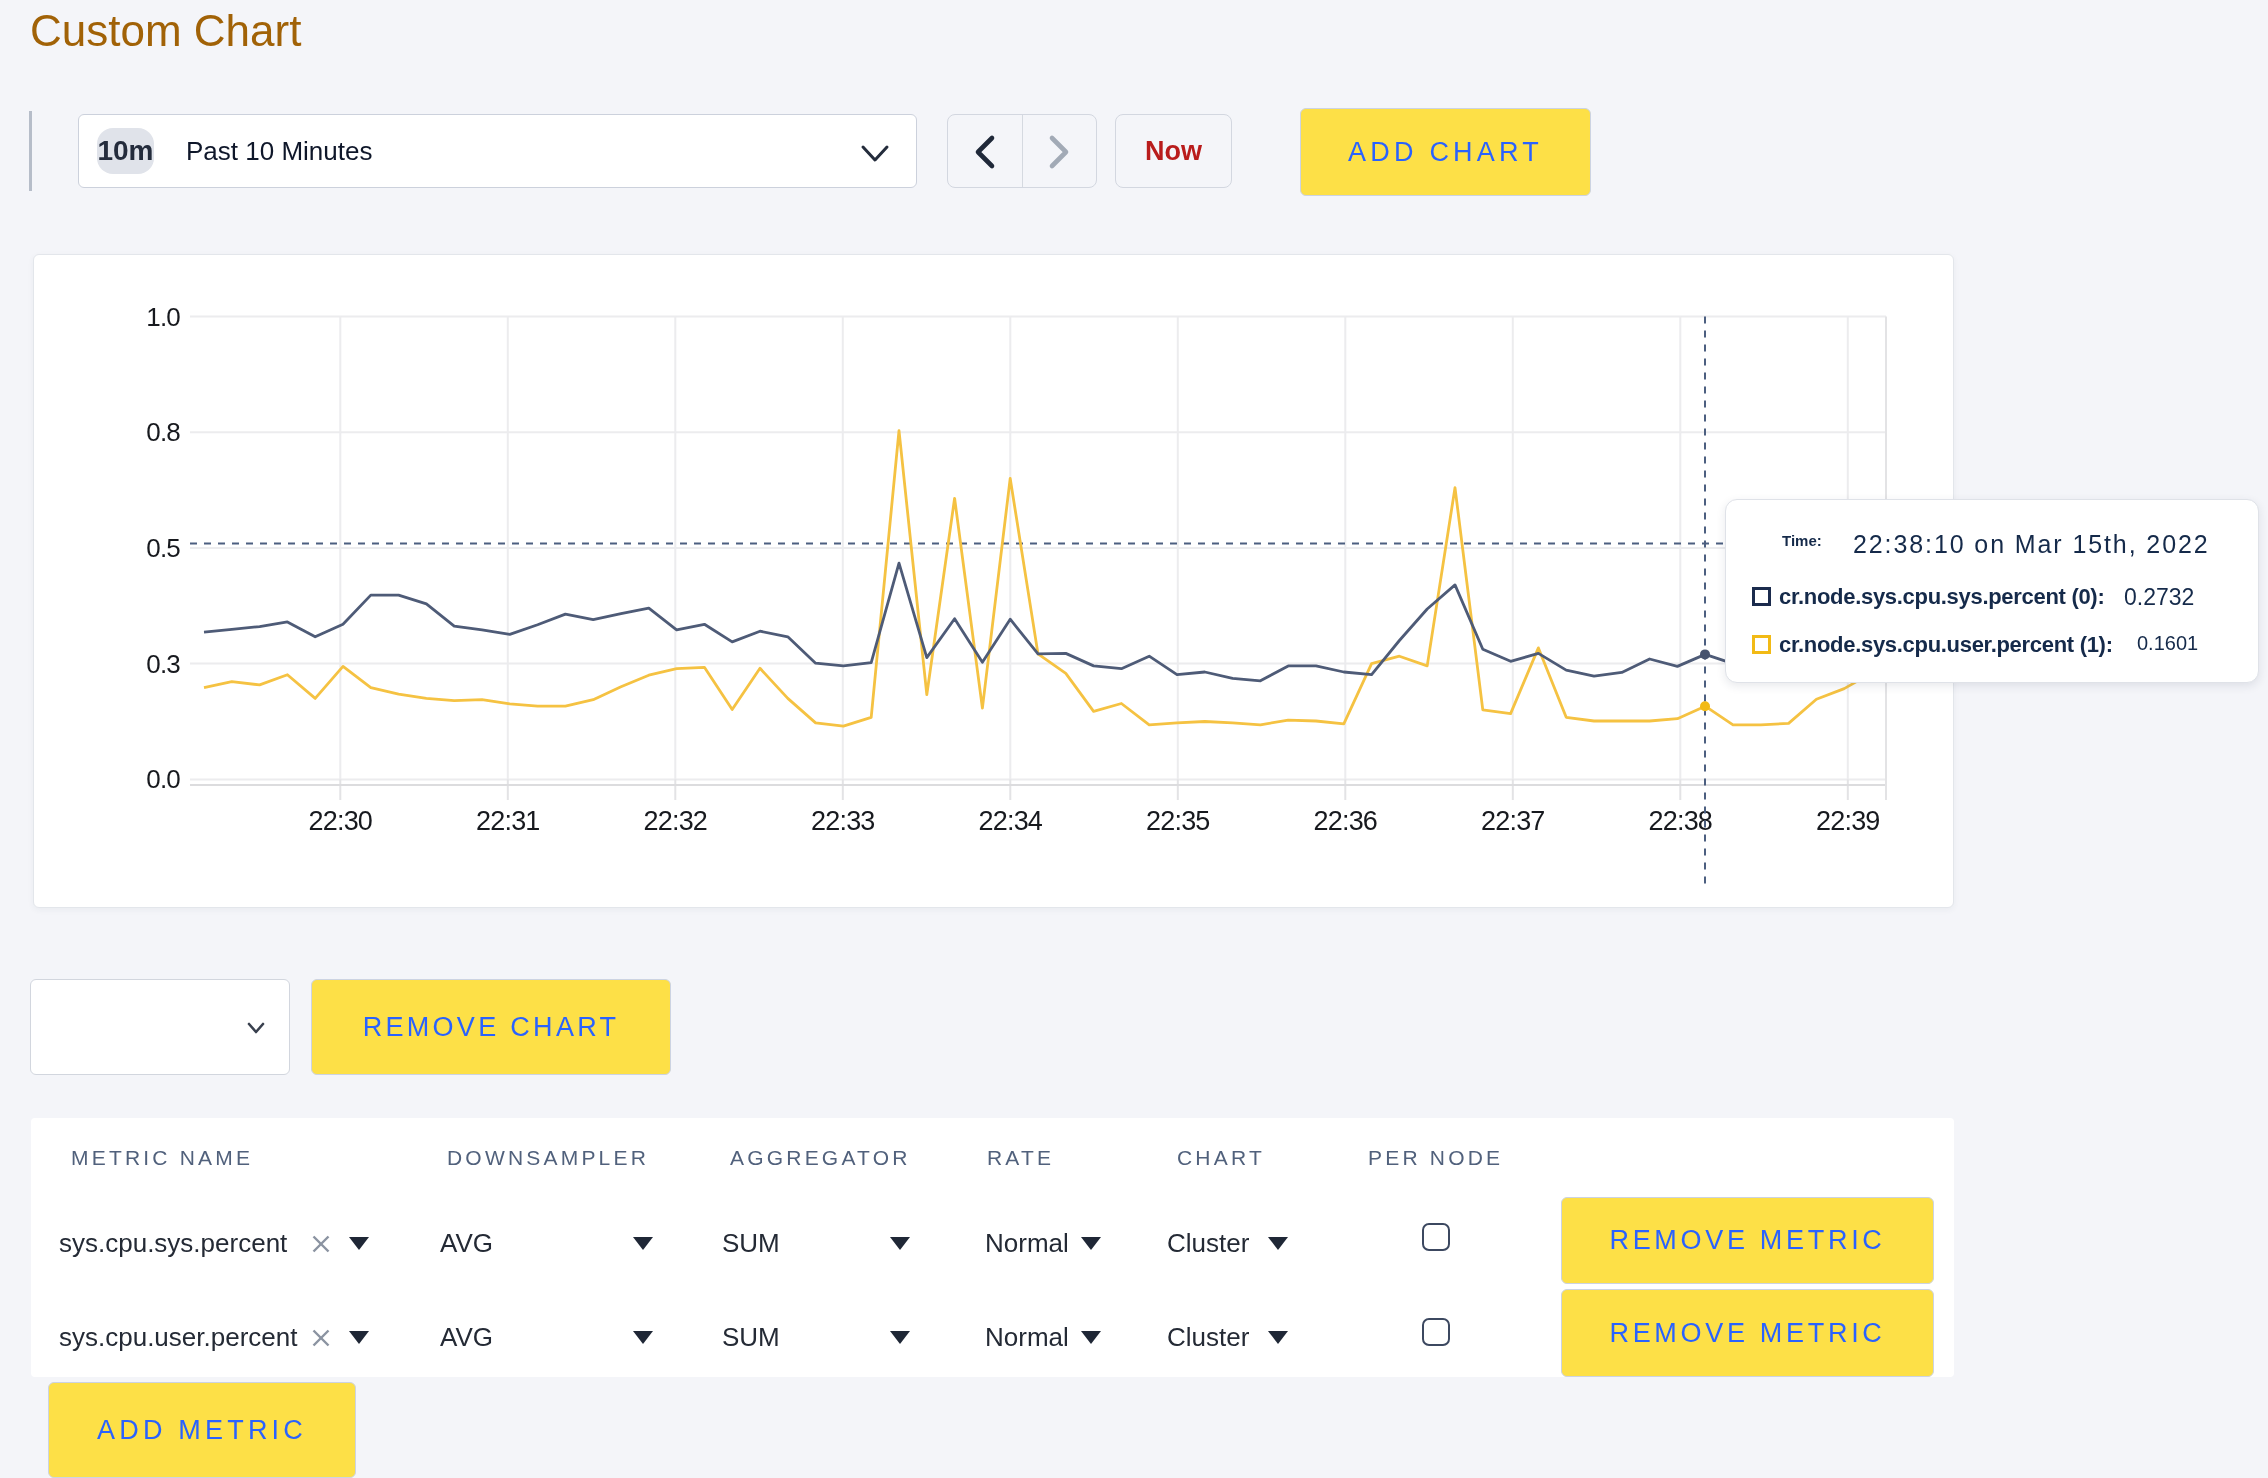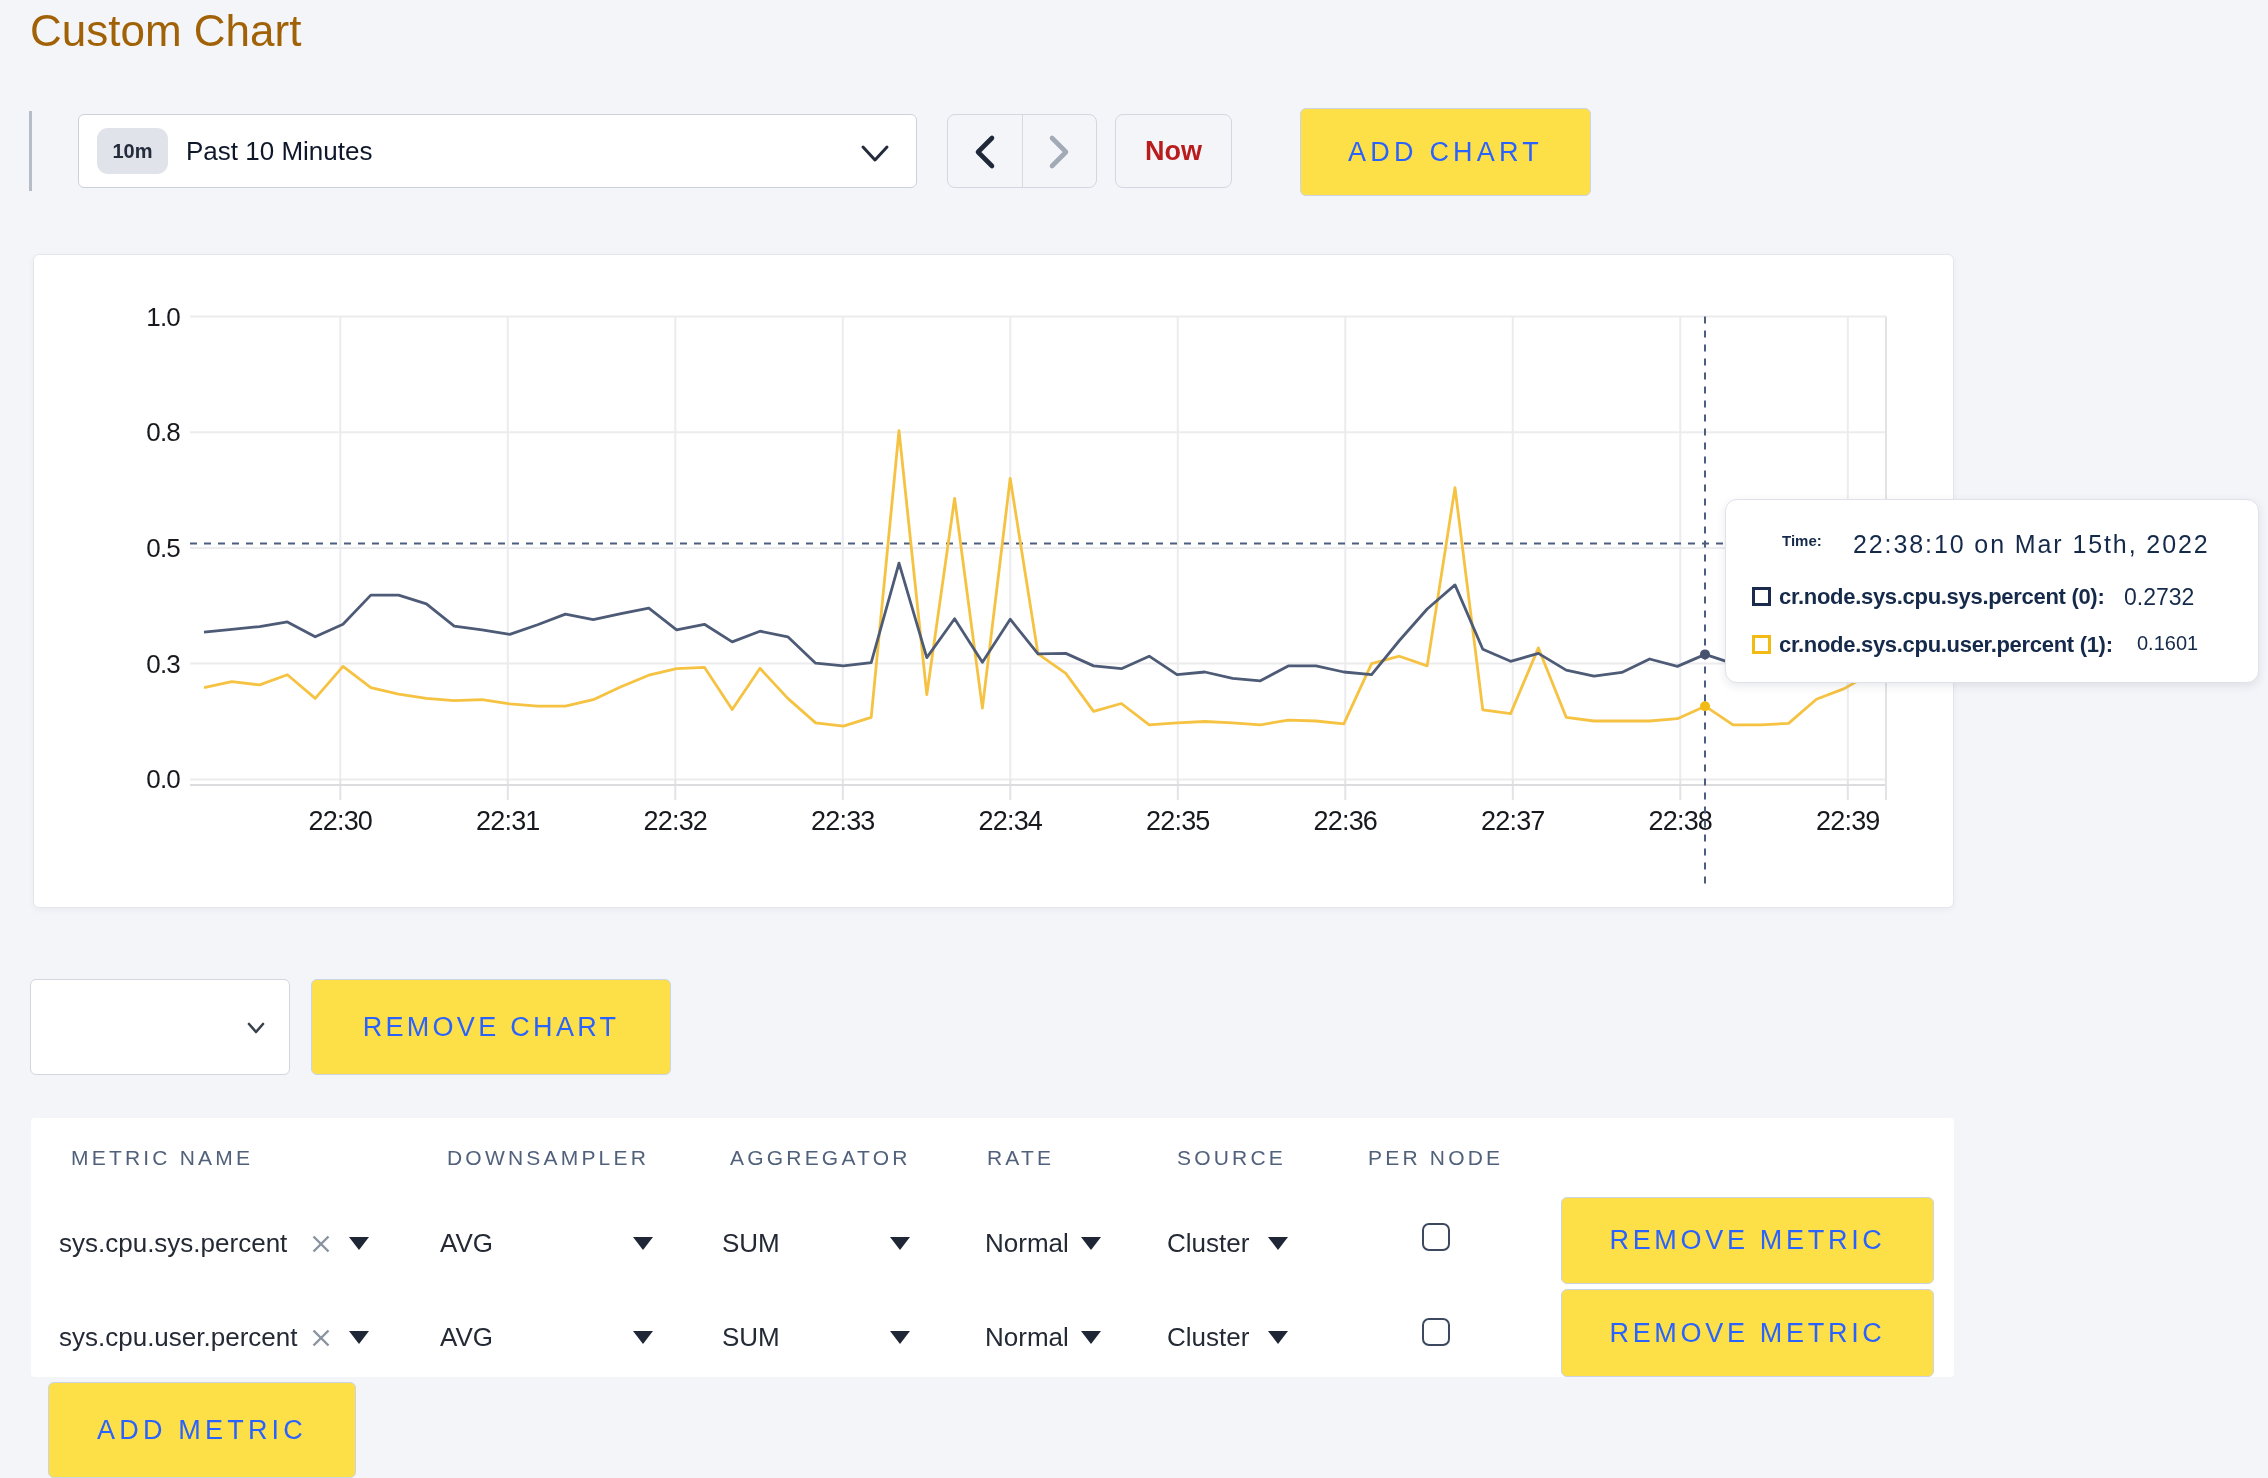--- a/index.html
+++ b/index.html
@@ -7,21 +7,21 @@
 .tri { position:absolute; width:0; height:0; border-left:10px solid transparent; border-right:10px solid transparent; border-top:13px solid #1f2736; }
 .sel { position:absolute; font-size:26px; color:#242a35; }
 .thead { position:absolute; font-size:21px; letter-spacing:3.2px; color:#51617c; }
 .chk { position:absolute; width:28px; height:28px; border:2px solid #3c4860; border-radius:7px; background:#fff; }
 </style></head>
 <body>
 <div class="abs" style="left:30px; top:6px; font-size:44px; color:#a16207;">Custom Chart</div>
 
 <div class="abs" style="left:29px; top:111px; width:3px; height:80px; background:#b6bdc9;"></div>
 <div class="abs" style="left:78px; top:114px; width:839px; height:74px; background:#fff; border:1px solid #ccd1dc; border-radius:6px;">
-  <div class="abs" style="left:18px; top:13px; width:71px; height:46px; background:#e0e3ea; border-radius:11px; font-size:20px; font-weight:bold; color:#242c3c; text-align:center; line-height:46px;">10m</div>
+  <div class="abs" style="left:18px; top:13px; width:57px; height:46px; background:#e0e3ea; border-radius:16px; font-size:28px; font-weight:bold; color:#242c3c; text-align:center; line-height:46px;">10m</div>
   <div class="abs" style="left:107px; top:0; height:72px; line-height:72px; font-size:26px; color:#0f172a;">Past 10 Minutes</div>
   <svg class="abs" style="left:780px; top:22px;" width="32" height="32" viewBox="0 0 32 32">
       <polyline points="4,10 16,23 28,10" fill="none" stroke="#242c3c" stroke-width="3" stroke-linecap="round" stroke-linejoin="round"></polyline>
     </svg>
 </div>
 <div class="abs" style="left:947px; top:114px; width:150px; height:74px; border:1px solid #d3d7e0; border-radius:8px;">
   <div class="abs" style="left:74px; top:0; width:1px; height:72px; background:#d5d9e0;"></div>
   <svg class="abs" style="left:16px; top:17px;" width="44" height="40" viewBox="0 0 44 40">
       <polyline points="28,6 14,20 28,34" fill="none" stroke="#1f2839" stroke-width="4.6" stroke-linecap="round" stroke-linejoin="round"></polyline>
     </svg>
@@ -101,21 +101,21 @@
       <polyline points="6,9 13,17 20,9" fill="none" stroke="#39404e" stroke-width="2.6" stroke-linecap="round" stroke-linejoin="round"></polyline>
     </svg>
 </div>
 <div class="btn" style="left:311px; top:979px; width:360px; height:96px; line-height:94px; letter-spacing:3.3px;">REMOVE CHART</div>
 
 <div class="abs" style="left:31px; top:1118px; width:1923px; height:259px; background:#fff; border-radius:4px;"></div>
 <div class="thead" style="left:71px; top:1146px;">METRIC NAME</div>
 <div class="thead" style="left:447px; top:1146px;">DOWNSAMPLER</div>
 <div class="thead" style="left:730px; top:1146px;">AGGREGATOR</div>
 <div class="thead" style="left:987px; top:1146px;">RATE</div>
-<div class="thead" style="left:1177px; top:1146px;">SOURCE</div>
+<div class="thead" style="left:1177px; top:1146px;">CHART</div>
 <div class="thead" style="left:1368px; top:1146px;">PER NODE</div>
 
 <div class="sel" style="left:59px; top:1228px;">sys.cpu.sys.percent</div>
 <svg class="abs" style="left:311px; top:1234px;" width="20" height="20" viewBox="0 0 20 20">
     <line x1="2.5" y1="2.5" x2="17.5" y2="17.5" stroke="#8b93a1" stroke-width="2.4"></line>
     <line x1="17.5" y1="2.5" x2="2.5" y2="17.5" stroke="#8b93a1" stroke-width="2.4"></line>
   </svg>
 <div class="tri" style="left:349px; top:1237px;"></div>
 <div class="sel" style="left:440px; top:1228px;">AVG</div>
 <div class="tri" style="left:633px; top:1237px;"></div>

